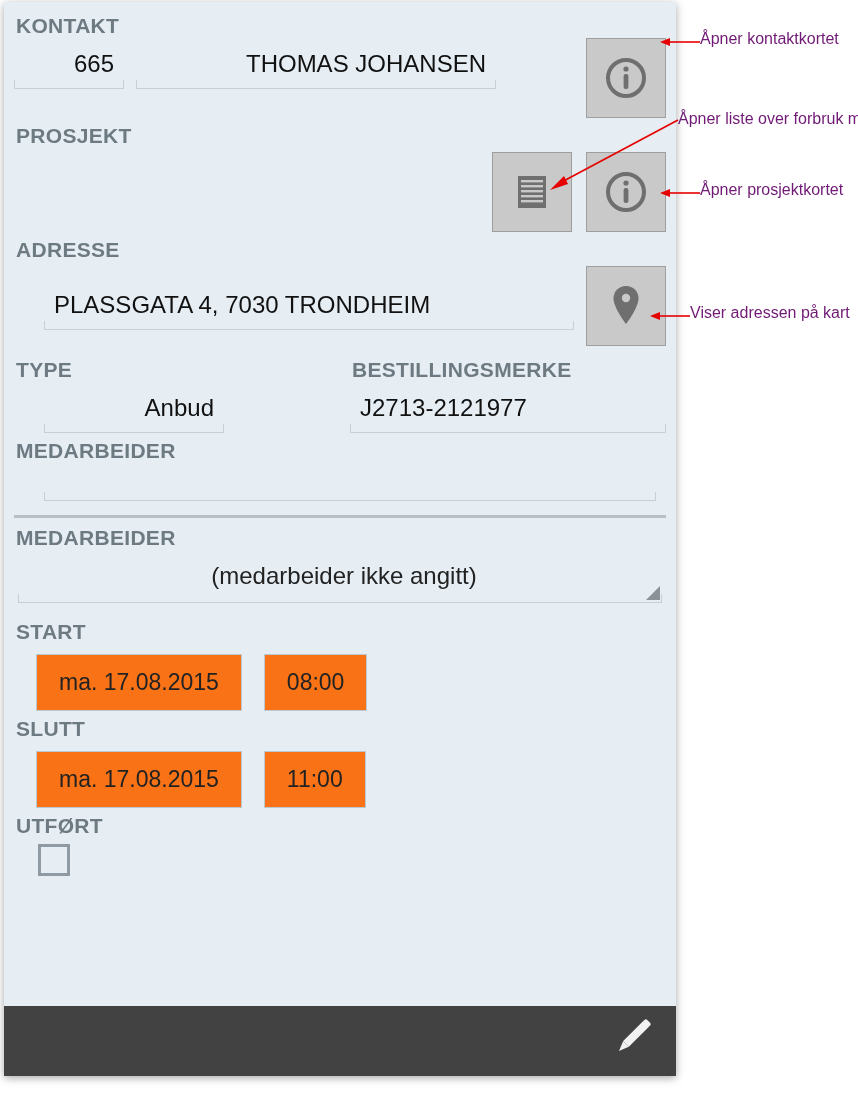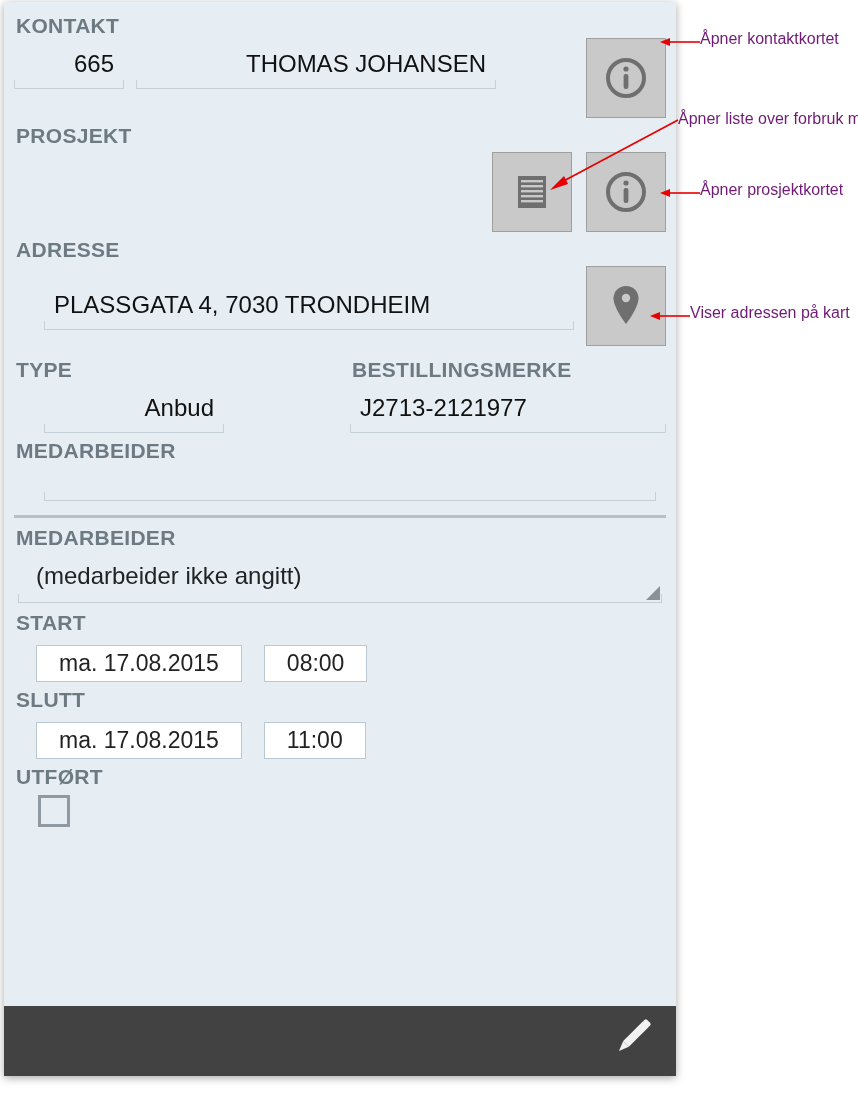--- a/index.html
+++ b/index.html
@@ -67,25 +67,26 @@
   .half { flex: 1 1 50%; }
 
   .divider {
     height: 3px;
     background: #b9bfc3;
     margin: 14px 0 8px 0;
   }
 
   .dropdown {
     position: relative;
-    margin: 4px 4px 8px 4px;
+    margin: 4px 4px 17px 4px;
     padding: 8px 10px 12px 18px;
     font-size: 24px;
     color: #222;
     border-bottom: 1px solid #c6d0d7;
+    text-align: center;
   }
   .dropdown::before, .dropdown::after {
     content: "";
     position: absolute;
     bottom: 0;
     width: 1px; height: 8px;
     background: #c6d0d7;
   }
   .dropdown::before { left: 0; }
   .dropdown::after  { right: 0; }
@@ -93,23 +94,23 @@
     position: absolute;
     right: 2px; bottom: 2px;
     width: 0; height: 0;
     border-style: solid;
     border-width: 0 0 14px 14px;
     border-color: transparent transparent #8a9197 transparent;
   }
 
   .time-row { display: flex; gap: 22px; margin: 10px 0 4px 22px; }
   .pill-btn {
-    background: #ffffff;
+    background: #f97316;
     border: 1px solid #bac8d3;
-    padding: 4px 22px;
+    padding: 14px 22px;
     font-size: 23px;
     color: #222;
     cursor: pointer;
   }
 
   .checkbox {
     width: 32px; height: 32px;
     border: 3px solid #8f9aa2;
     margin: 6px 0 0 24px;
     cursor: pointer;

